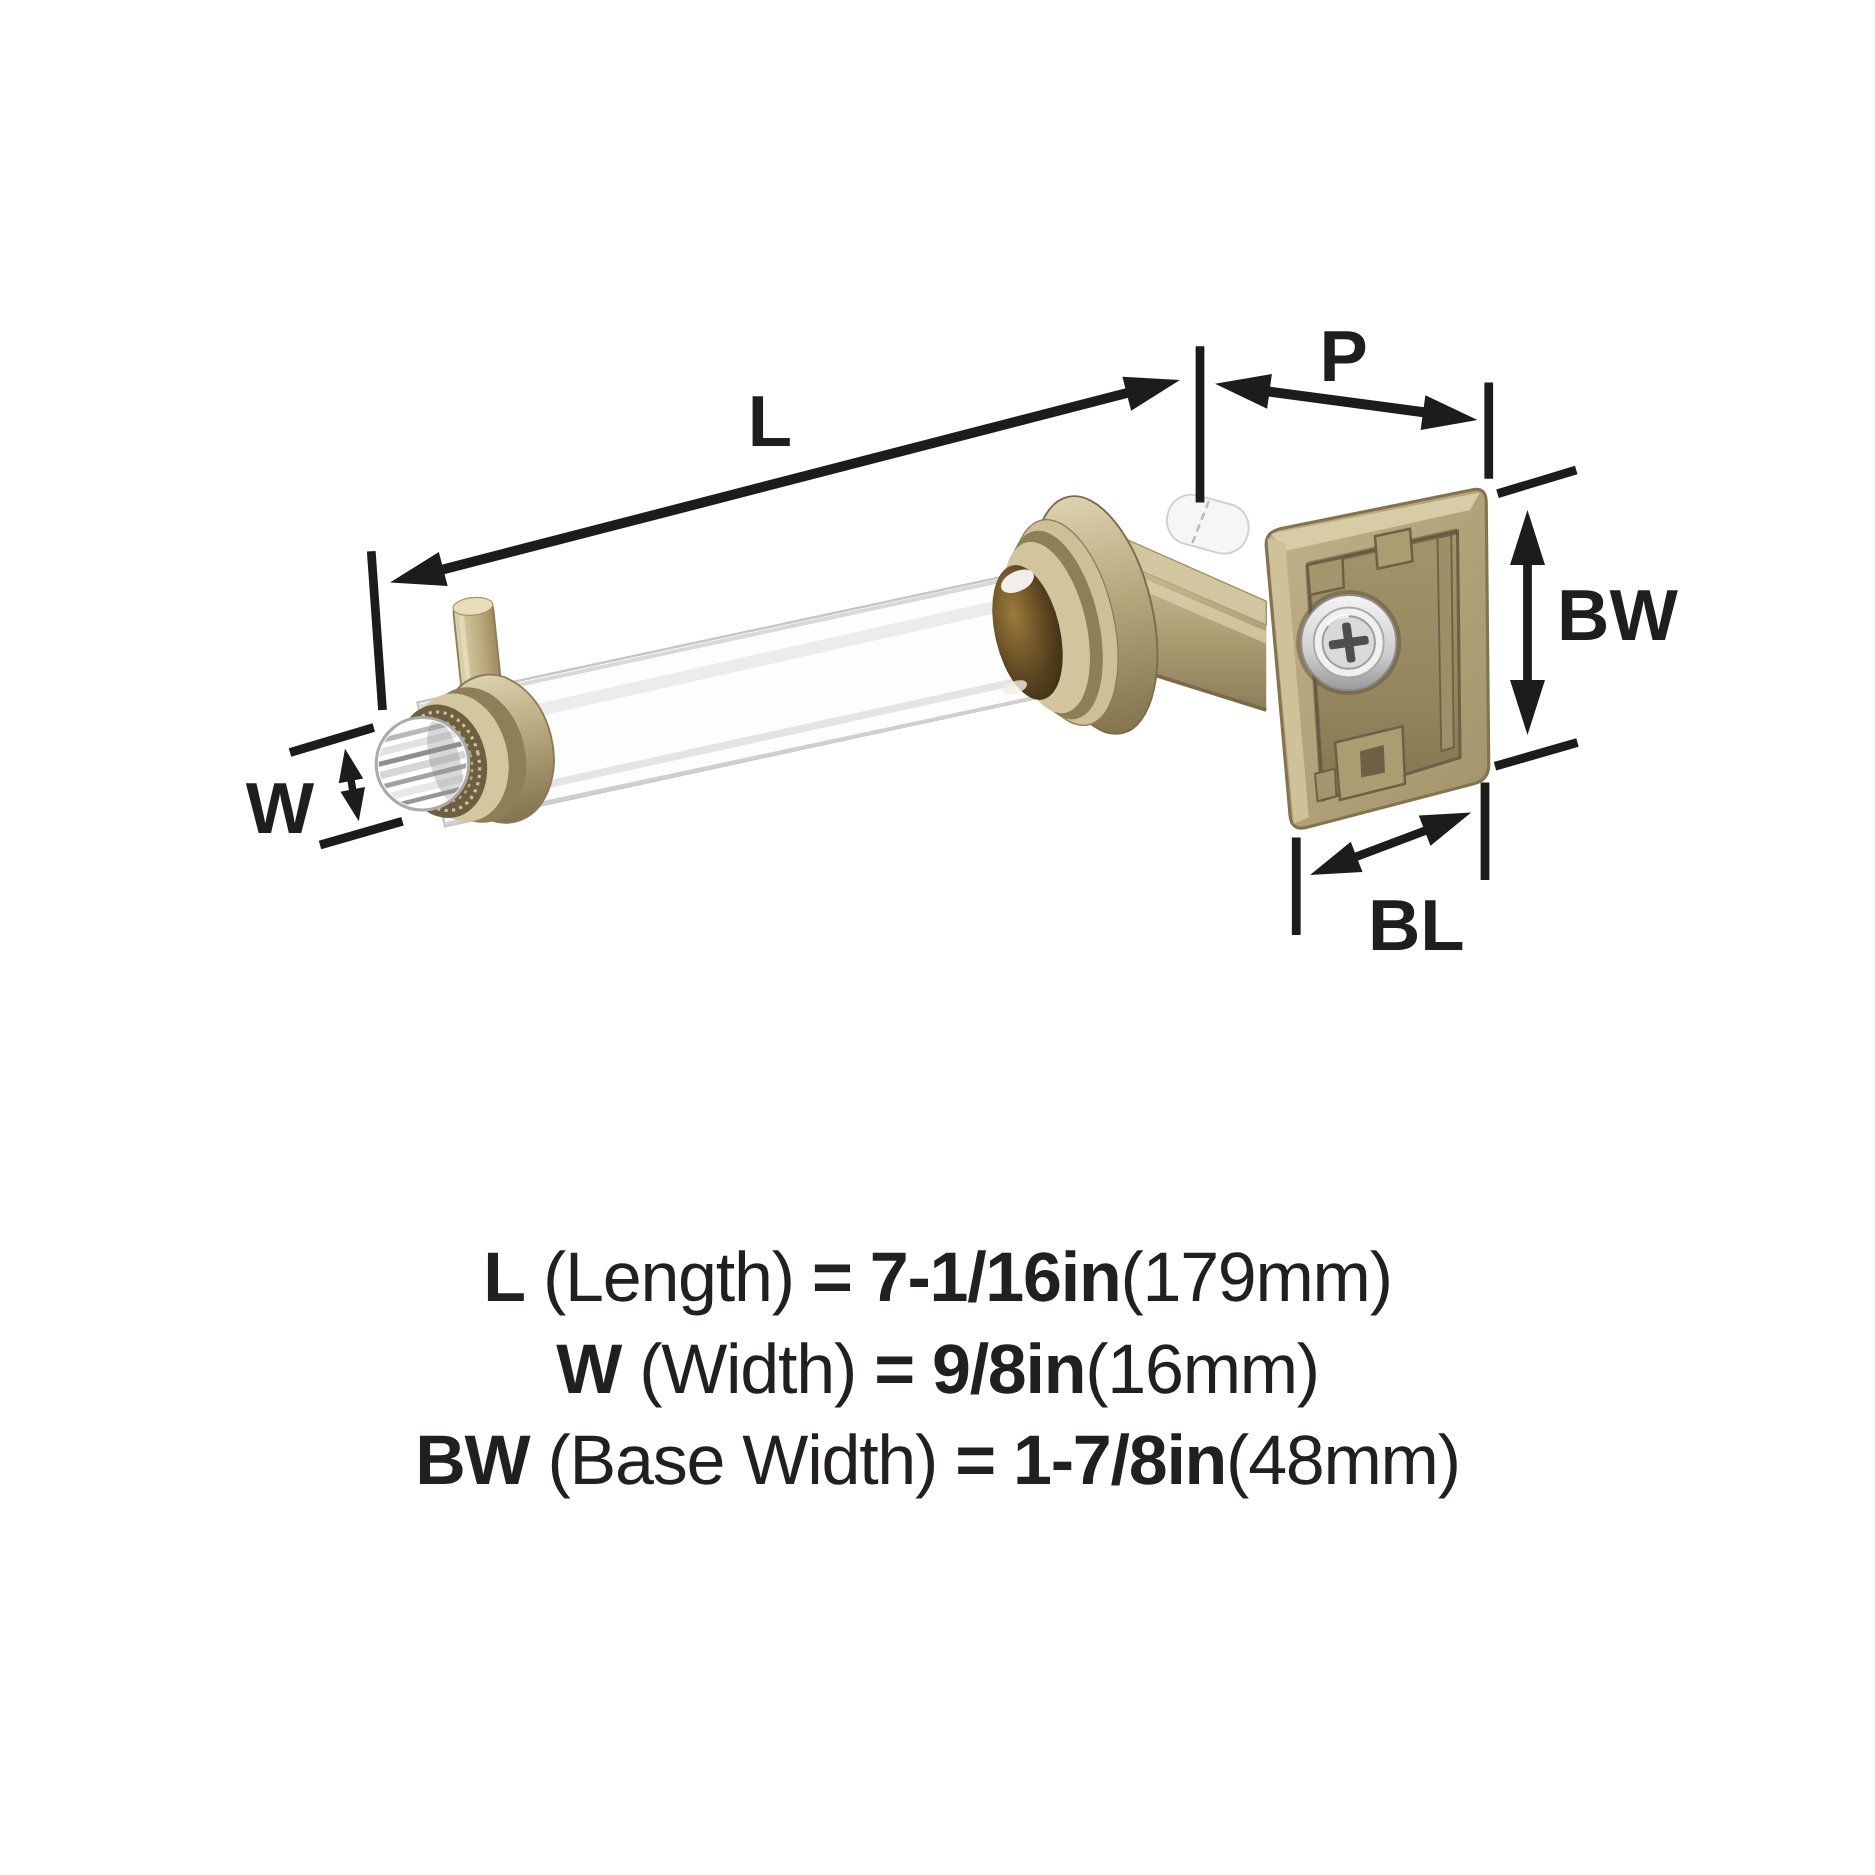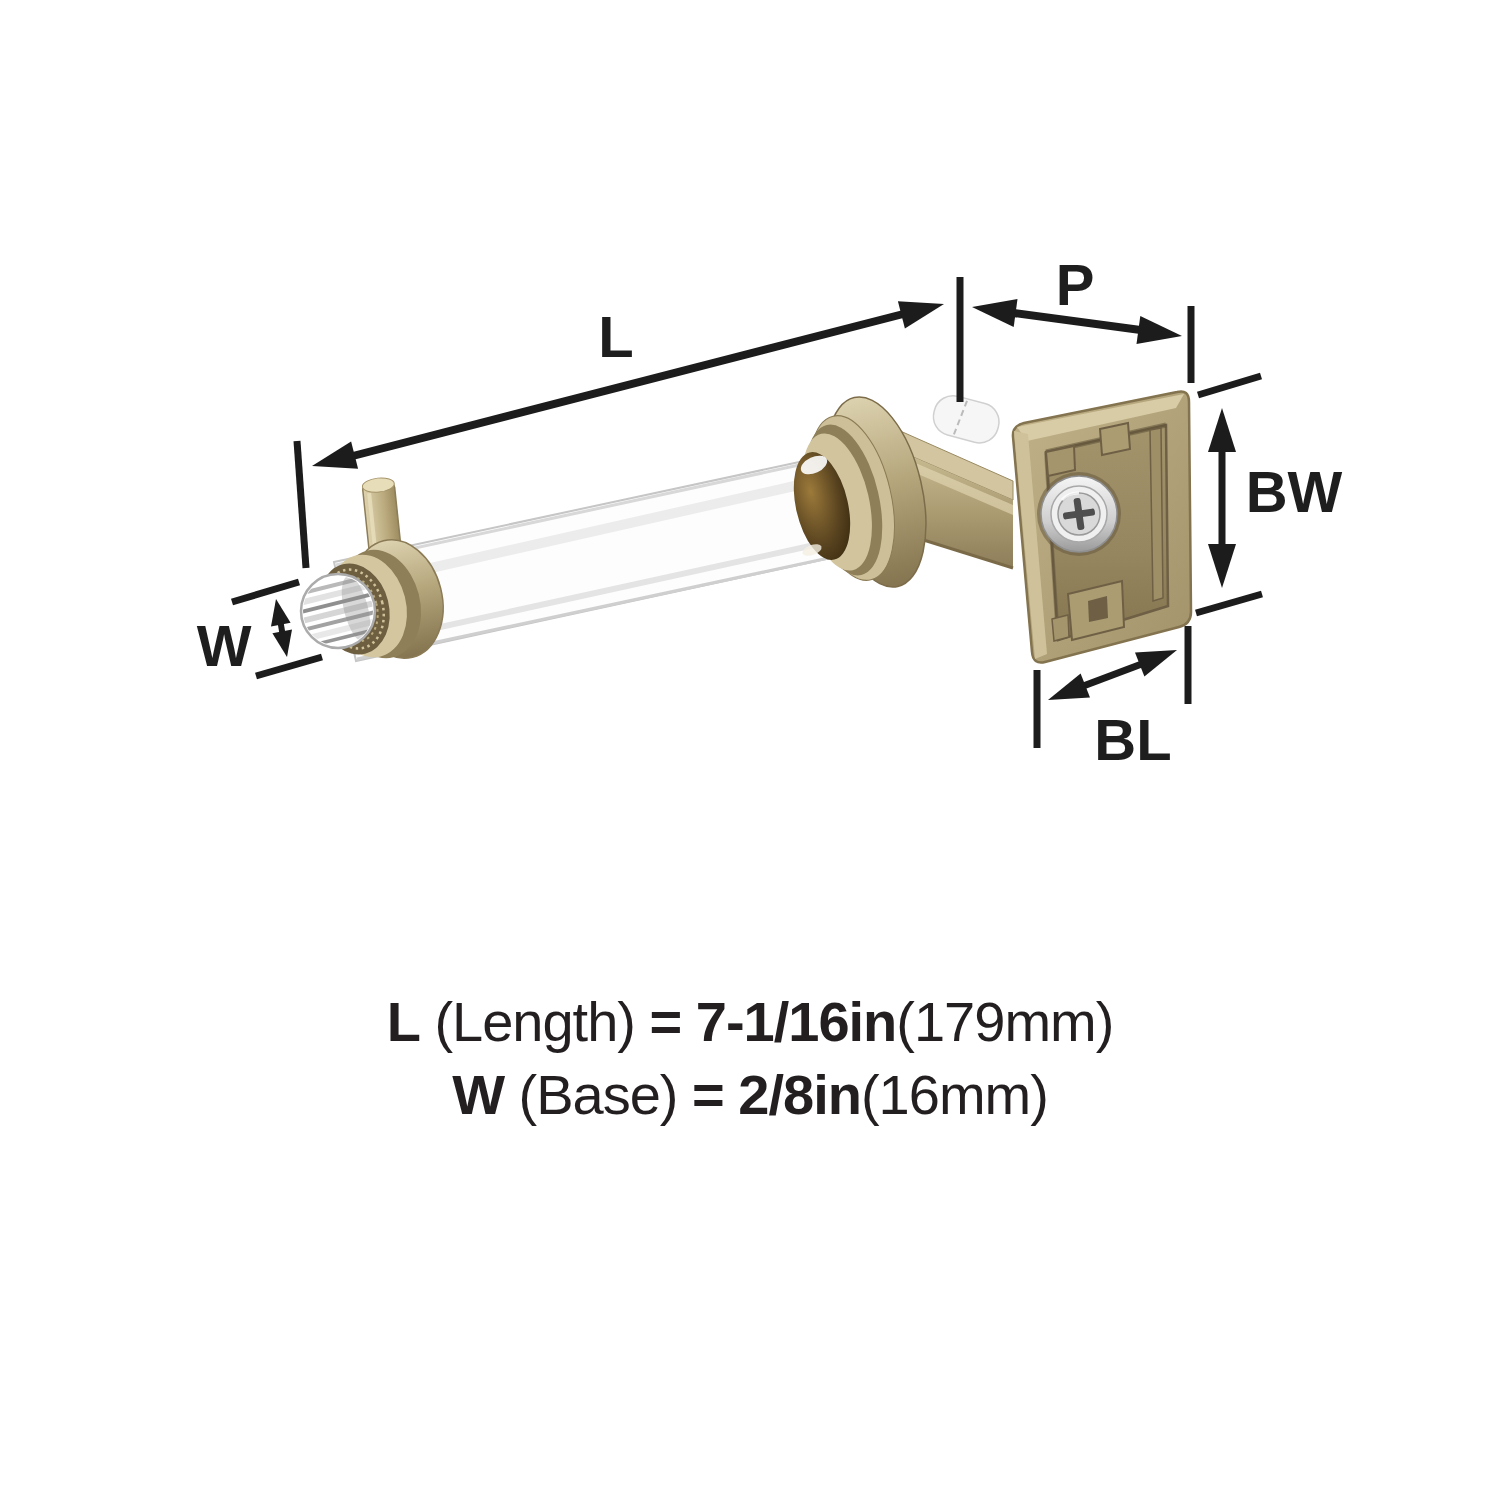--- a/index.html
+++ b/index.html
@@ -200,16 +200,19 @@
     <text class="dimtext" x="1294" y="512">BW</text>
     <text class="dimtext" x="1133" y="760">BL</text>
   </g>
 </svg>
 
 <div class="specs">
   <div class="spec-row">
     <span class="b gap">L</span><span class="r gap">(Length)</span><span class="b gap">=</span><span class="b">7-1/16in</span><span class="r">(179mm)</span>
   </div>
   <div class="spec-row">
-    <span class="b gap">W</span><span class="r gap">(Base)</span><span class="b gap">=</span><span class="b">2/8in</span><span class="r">(16mm)</span>
+    <span class="b gap">W</span><span class="r gap">(Width)</span><span class="b gap">=</span><span class="b">9/8in</span><span class="r">(16mm)</span>
+  </div>
+  <div class="spec-row">
+    <span class="b gap">BW</span><span class="r gap">(Base Width)</span><span class="b gap">=</span><span class="b">1-7/8in</span><span class="r">(48mm)</span>
   </div>
 </div>
 </div>
 
 </body></html>

